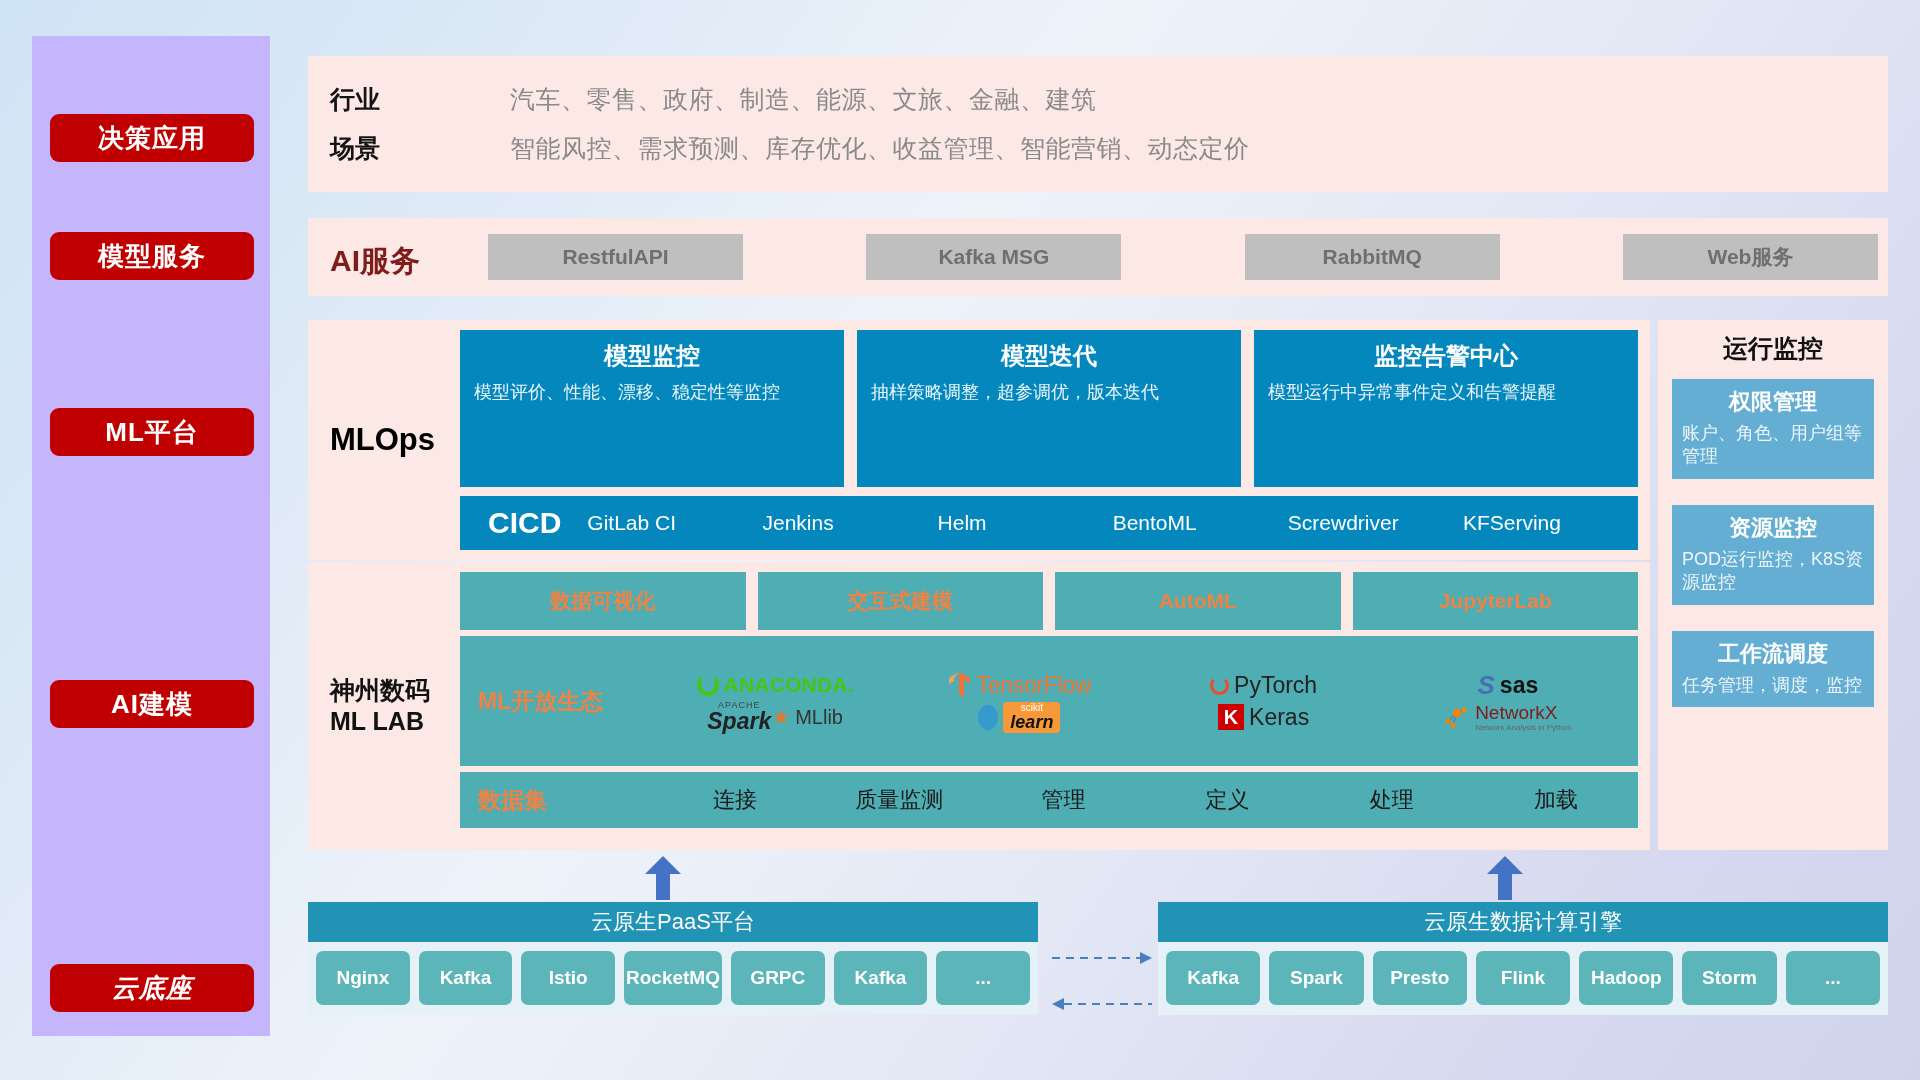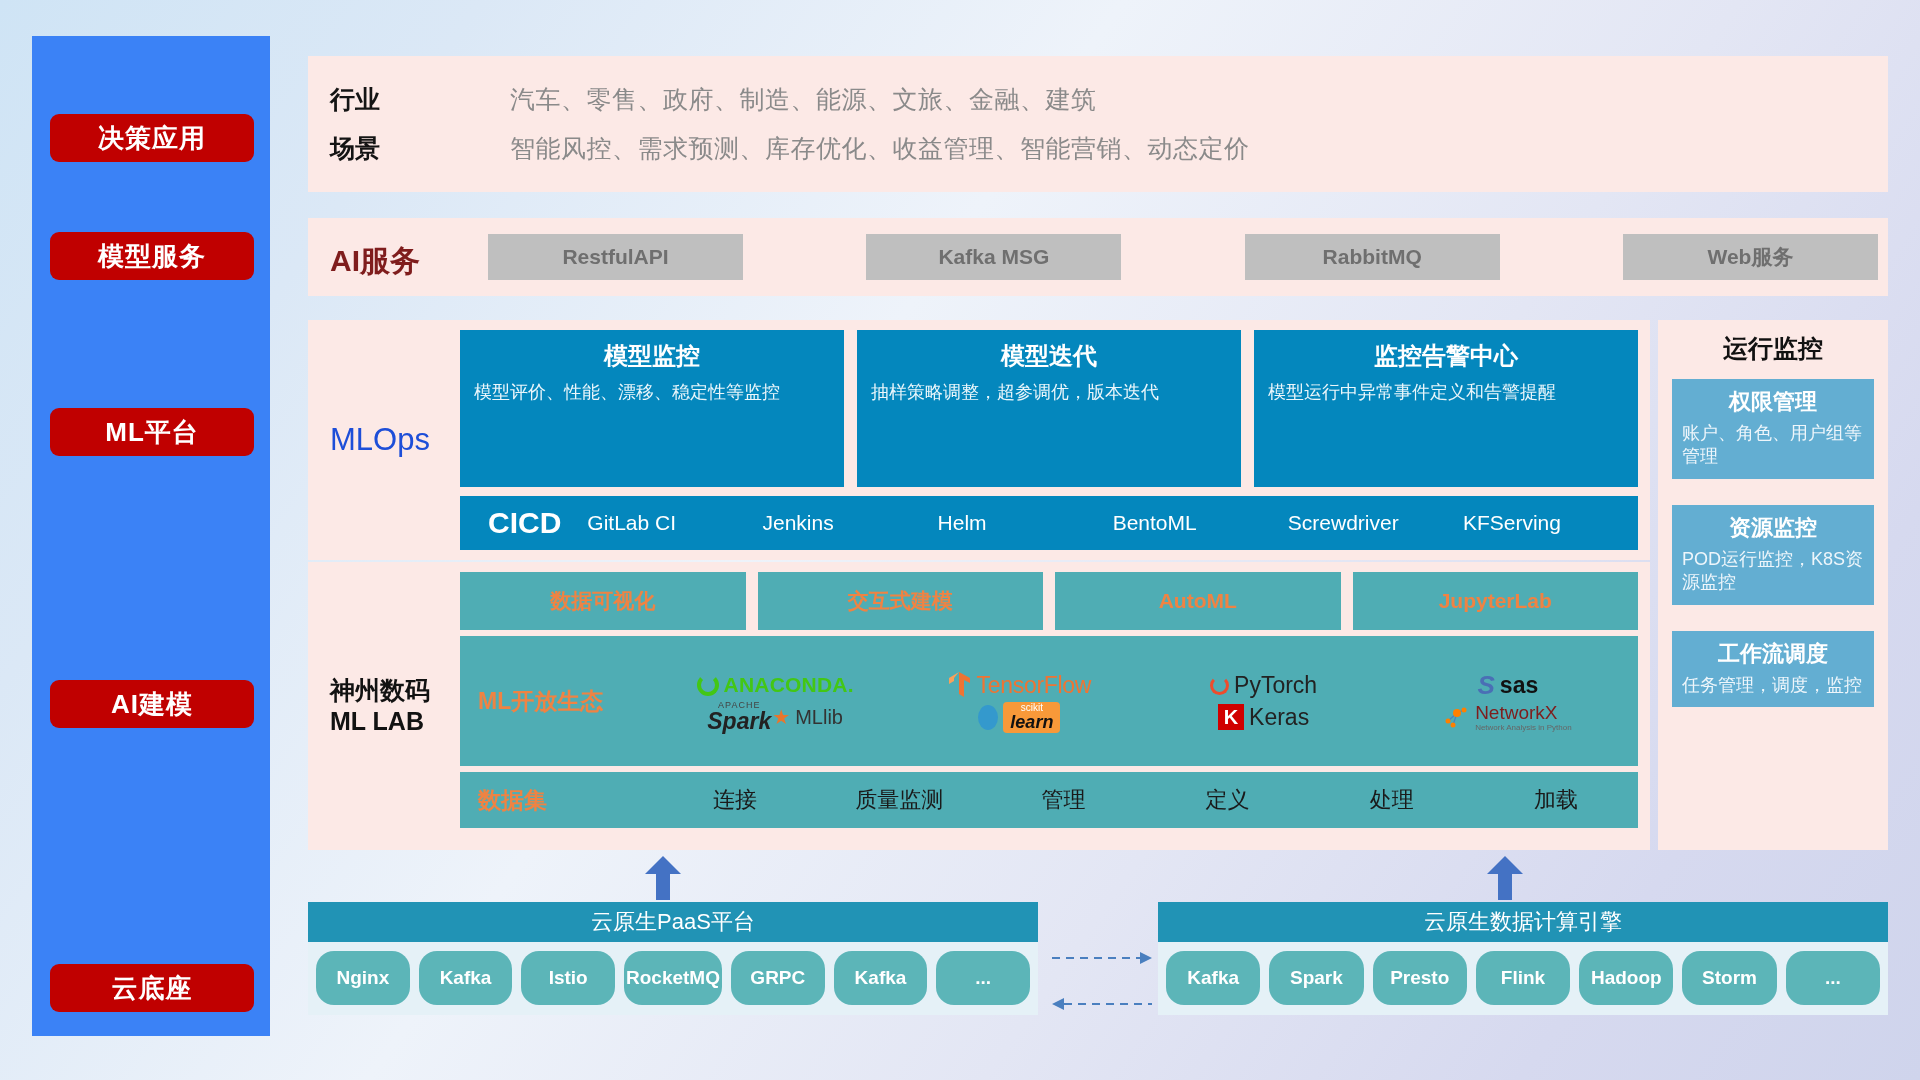--- a/index.html
+++ b/index.html
@@ -11,38 +11,38 @@
     position: relative;
   }
 
   #stage { position: absolute; inset: 0; }
 
   
   .rail {
     position: absolute;
     left: 32px; top: 36px;
     width: 238px; height: 1000px;
-    background: #3b82f6;
+    background: #c4b5fd;
     padding-left: 15px;
   }
   .rail-btn {
     position: absolute;
     left: 18px; width: 204px; height: 48px;
     background: #c00000;
     border-radius: 9px;
     color: #fff;
     font-size: 26px; font-weight: bold;
     display: flex; align-items: center; justify-content: center;
     letter-spacing: 1px;
   }
   .rail-btn.r0 { top: 78px; }
   .rail-btn.r1 { top: 196px; }
   .rail-btn.r2 { top: 372px; }
   .rail-btn.r3 { top: 644px; }
-  .rail-btn.r4 { top: 928px; }
+  .rail-btn.r4 { top: 928px; font-style: italic; }
 
   
   .band {
     position: absolute;
     background: #fce9e6;
   }
   .band-apps   { left: 308px; top: 56px;  width: 1580px; height: 136px; }
   .band-svc    { left: 308px; top: 218px; width: 1580px; height: 78px;  }
   .band-ml     { left: 308px; top: 320px; width: 1342px; height: 240px; }
   .band-model  { left: 308px; top: 562px; width: 1342px; height: 288px; }
@@ -72,21 +72,21 @@
   .svc-chip {
     width: 255px; height: 46px;
     background: #bfbfbf;
     color: #6f6f6f;
     font-size: 21px; font-weight: bold;
     display: flex; align-items: center; justify-content: center;
   }
 
   
   .mlops-inner { position: absolute; inset: 0; display: flex; padding: 10px 12px 10px 22px; }
-  .mlops-label { width: 130px; flex: 0 0 130px; display: flex; align-items: center; font-size: 31px; font-weight: normal; color: #1d4ed8; }
+  .mlops-label { width: 130px; flex: 0 0 130px; display: flex; align-items: center; font-size: 31px; font-weight: bold; color: #000000; }
   .mlops-right { flex: 1; display: flex; flex-direction: column; gap: 9px; }
   .mlops-cards { display: flex; gap: 13px; height: 168px; }
   .mlops-card {
     flex: 1; background: #0487bd; color: #fff;
     padding: 10px 14px 8px;
     display: flex; flex-direction: column; align-items: center;
   }
   .mlops-card .t { font-size: 24px; font-weight: bold; margin-bottom: 9px; }
   .mlops-card .d { font-size: 18px; line-height: 1.32; color: #eaf6fb; align-self: stretch; }
   .cicd {
@@ -141,21 +141,21 @@
   .cloud-right { left: 1158px; top: 902px; width: 730px; }
   .cloud-head {
     height: 40px; background: #2193b5; color: #fff;
     font-size: 22px; display: flex; align-items: center; justify-content: center;
   }
   .cloud-body {
     background: #e5f1f7; padding: 9px 8px 10px;
     display: flex; gap: 9px;
   }
   .cloud-chip {
-    flex: 1; height: 54px; background: #5cb5b8; border-radius: 18px;
+    flex: 1; height: 54px; background: #5cb5b8; border-radius: 7px;
     color: #fff; font-size: 19px; font-weight: bold;
     display: flex; align-items: center; justify-content: center;
     text-align: center; line-height: 1.1; padding: 0 2px;
   }
 
   .up-arrow { position: absolute; width: 36px; height: 44px; }
   .up-arrow svg { display: block; }
   .arrow-left  { left: 645px;  top: 856px; }
   .arrow-right { left: 1487px; top: 856px; }
 

